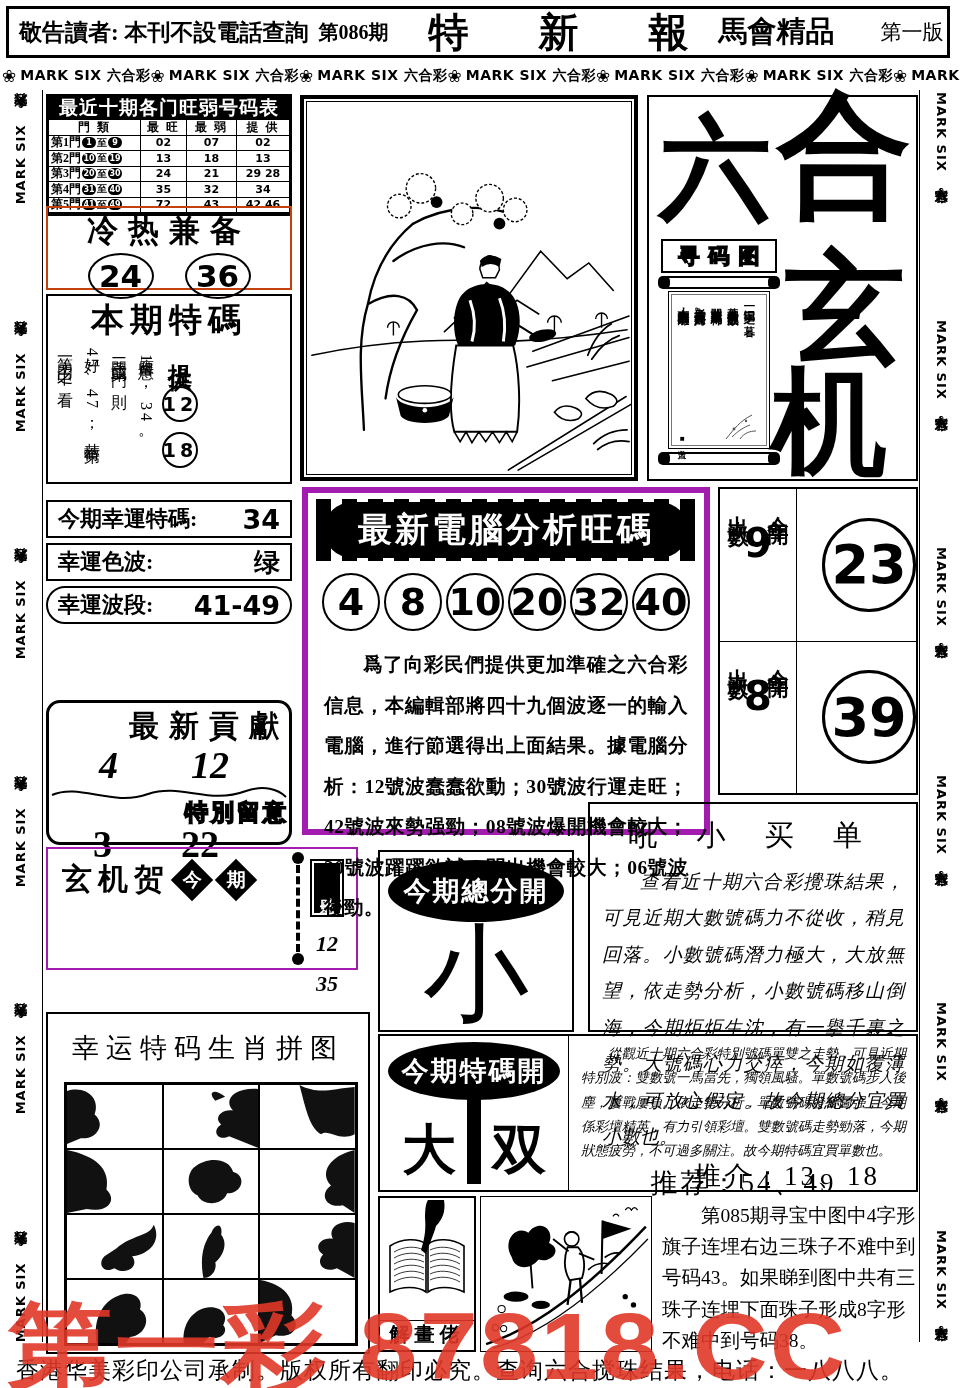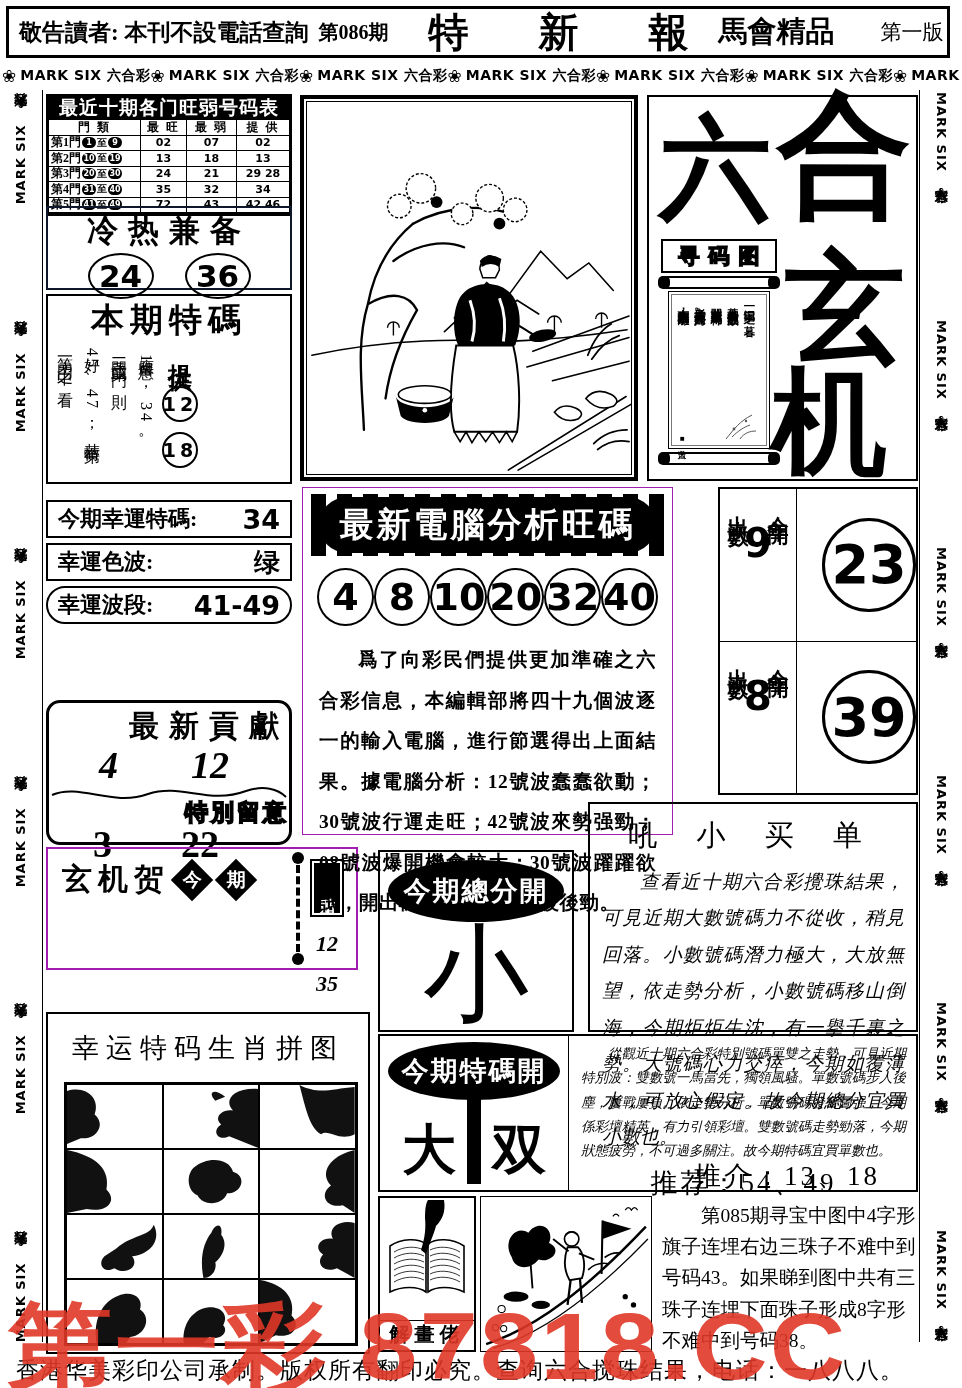--- a/index.html
+++ b/index.html
@@ -33,21 +33,21 @@
   .ht-title{background:#000;color:#fff;font-size:19px;font-weight:bold;text-align:center;letter-spacing:1px;line-height:22px;}
   .ht-grid{display:grid;grid-template-columns:92px 46px 50px 1fr;background:#fff;border-top:1.5px solid #000;}
   .ht-grid>div{border-bottom:1px solid #000;border-right:1px solid #000;height:14.5px;display:flex;align-items:center;justify-content:center;font:bold 11px "DejaVu Sans",sans-serif;}
   .ht-grid>div:nth-child(4n){border-right:none;}
   .ht-h{font-family:"Liberation Serif",serif !important;font-size:12px !important;letter-spacing:2px;}
   .ht-door{justify-content:flex-start !important;padding-left:2px;font-family:"Liberation Serif",serif !important;font-size:12px !important;gap:1px;}
   .bdg{display:inline-flex;align-items:center;justify-content:center;min-width:12px;height:11px;padding:0 1px;background:#000;color:#fff;border-radius:7px;font:bold 8px "DejaVu Sans",sans-serif;}
   .zhi{font-size:10px;}
 
   
-  .coldhot{left:46px;top:206px;width:246px;height:84px;border:2px solid #0f172a;box-sizing:border-box;text-align:center;}
+  .coldhot{left:46px;top:206px;width:246px;height:84px;border:2px solid #c2410c;box-sizing:border-box;text-align:center;}
   .ch-title{font-size:31px;font-weight:bold;letter-spacing:10px;margin-top:2px;}
   .ch-nums{display:flex;justify-content:space-around;padding:0 24px;margin-top:1px;}
   .ch-c{width:62px;height:42px;border:2.5px solid #000;border-radius:50%;display:flex;align-items:center;justify-content:center;font:bold 31px "DejaVu Sans",sans-serif;}
 
   
   .spc{left:46px;top:294px;width:246px;height:190px;border:2px solid #000;box-sizing:border-box;}
   .spc-title{font-size:33px;font-weight:bold;text-align:center;letter-spacing:6px;margin-top:2px;}
   .spc-cols{writing-mode:vertical-rl;height:140px;padding:2px 8px 0 0;}
   .spc-col{margin:0 6px;font-size:16px;letter-spacing:3px;}
   .spc-provide{font-size:24px;font-weight:bold;letter-spacing:4px;margin:0 4px;}
@@ -111,21 +111,21 @@
   .roller i.l{left:-4px;} .roller i.r{right:-4px;}
   .sc-body{width:96px;margin:2px auto;border:1px solid #000;padding:2px;}
   .sc-body .in2{border:1px solid #777;padding:4px 2px;position:relative;height:152px;box-sizing:border-box;}
   .sc-cols{writing-mode:vertical-rl;height:124px;font-size:11.5px;font-weight:bold;letter-spacing:1px;}
   .sc-col{margin:0 1.5px;}
   .sc-sign{position:absolute;left:3px;bottom:2px;writing-mode:vertical-rl;font-size:9px;}
   .sc-sign::before{content:"■";font-size:8px;}
   .sc-ink{position:absolute;right:6px;bottom:2px;}
 
   
-  .comp{left:302px;top:487px;width:371px;height:348px;border:1px solid #a21caf;box-sizing:border-box;}
+  .comp{left:302px;top:487px;width:408px;height:348px;border:6px solid #a21caf;box-sizing:border-box;}
   .stripes{position:relative;margin:6px 8px 0;height:62px;background:repeating-linear-gradient(90deg,#000 0 15px,#fff 15px 26px);}
   .banner{position:absolute;left:8px;right:8px;top:3px;height:56px;background:#000;border-radius:28px;display:flex;align-items:center;justify-content:center;}
   .banner span{color:#fff;font-size:34px;font-weight:bold;letter-spacing:3px;font-family:"DejaVu Sans","Liberation Sans",sans-serif;}
   .comp-nums{display:flex;justify-content:space-between;padding:12px 14px 0;}
   .cnum{width:54px;height:54px;border:2.5px solid #000;border-radius:50%;display:flex;align-items:center;justify-content:center;font:bold 38px "DejaVu Sans",sans-serif;}
   .comp-p{padding:14px 16px 0;font-size:19.5px;font-weight:bold;line-height:2.08;text-align:justify;text-indent:2em;letter-spacing:.5px;}
 
   
   .counts{left:718px;top:487px;width:200px;height:308px;border:2px solid #000;box-sizing:border-box;display:flex;flex-direction:column;}
   .ccell{flex:1;display:flex;border-bottom:1.5px solid #000;}

